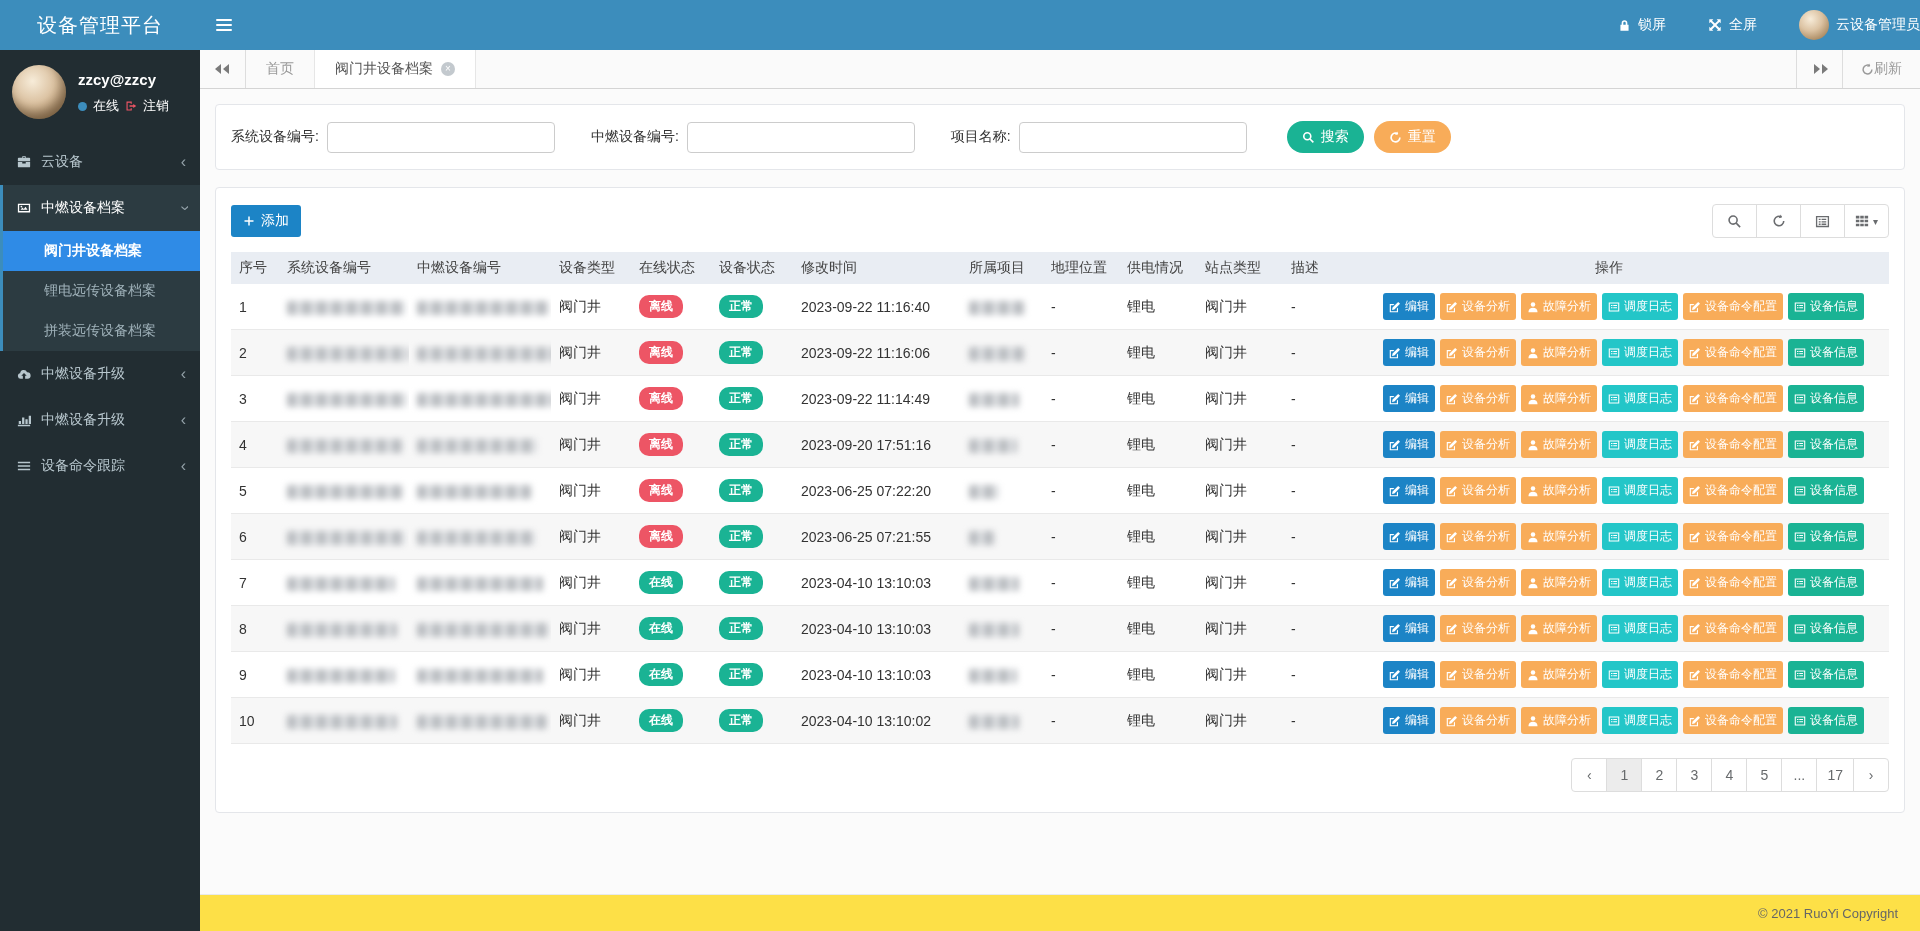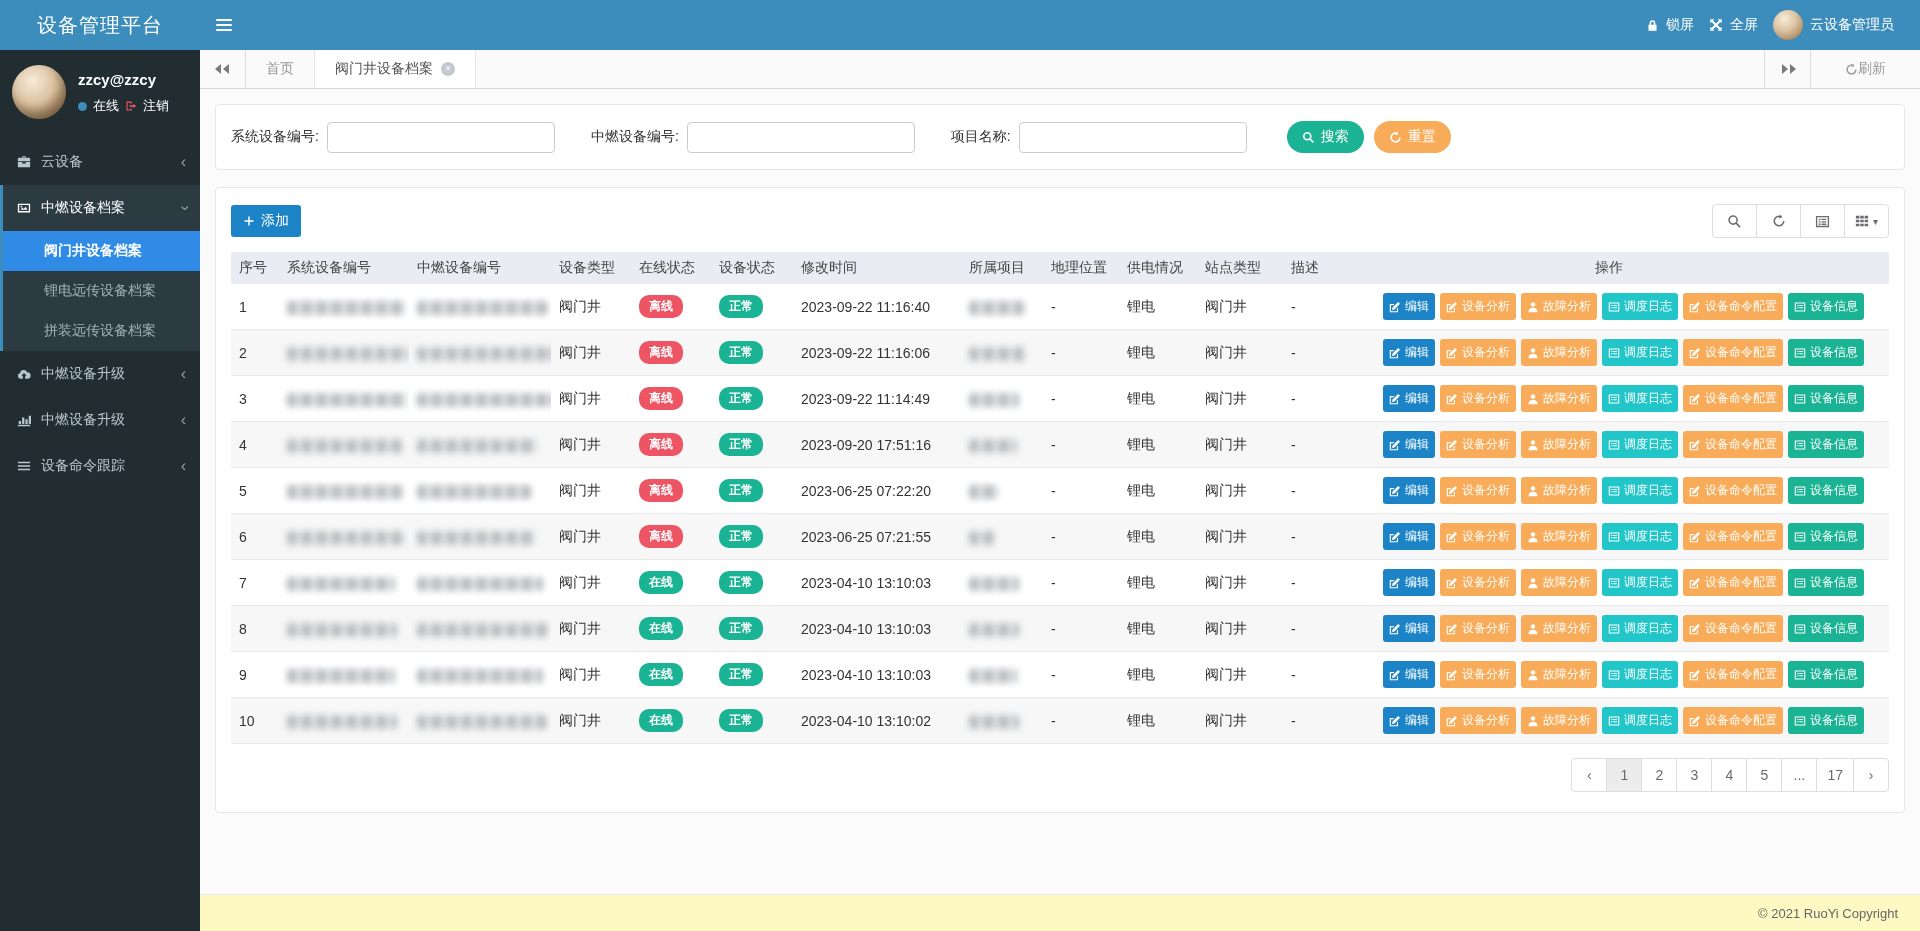--- a/index.html
+++ b/index.html
@@ -29,37 +29,37 @@
 .menu-group.expanded .menu-item .ico{color:#fff}
 .menu-group.expanded .chevron{transform:rotate(-90deg)}
 .submenu{list-style:none}
 .submenu-item{padding:11px 10px 11px 41px;color:#9fb1b9;font-size:14px;cursor:pointer}
 .submenu-item.active{background:#2f8be6;color:#fff;font-weight:bold}
 
 .main{flex:1;display:flex;flex-direction:column;min-width:0;background:#fbfbfb}
 .topbar{height:50px;background:#3c8dbc;display:flex;align-items:center;color:#fff;flex-shrink:0}
 .hamburger{width:48px;height:50px;display:flex;flex-direction:column;align-items:center;justify-content:center;gap:3px;cursor:pointer}
 .hamburger i{display:block;width:16px;height:2px;background:#fff;border-radius:1px}
-.topbar-right{margin-left:auto;display:flex;align-items:center;gap:15px;padding-right:26px}
+.topbar-right{margin-left:auto;display:flex;align-items:center;gap:42px;}
 .top-item{display:flex;align-items:center;gap:7px;cursor:pointer;font-size:14px}
 .top-item .ico{display:flex;color:#fff}
 .avatar-sm{width:30px;height:30px;border-radius:50%;
  background:radial-gradient(circle at 38% 30%,#f7ecd9,#dcc3a3 42%,#a9885f 80%,#6f5132)}
 
 .tabbar{height:39px;background:#fafafa;border-bottom:1px solid #d4d4d4;display:flex;align-items:stretch;flex-shrink:0}
 .tab-nav{width:46px;display:flex;align-items:center;justify-content:center;cursor:pointer;border-right:1px solid #ddd}
 .tab-nav.right{border-right:none;border-left:1px solid #ddd}
 .tri{width:0;height:0;border-top:5px solid transparent;border-bottom:5px solid transparent;display:inline-block}
 .tri.l{border-right:6px solid #7a7a7a;margin-right:2px}
 .tri.r{border-left:6px solid #7a7a7a;margin-left:2px}
 .tab{display:flex;align-items:center;gap:8px;padding:0 20px;color:#999;cursor:pointer}
 .tab.active{background:#fff;color:#555;border-right:1px solid #e6e6e6;border-left:1px solid #e6e6e6}
 .tab-close{width:14px;height:14px;border-radius:50%;background:#c3c9ce;color:#fff;font-size:10px;line-height:14px;text-align:center;cursor:pointer}
 .tab-spacer{flex:1}
-.tab-refresh{display:flex;align-items:center;gap:0;padding:0 34px;border-left:1px solid #ddd;color:#9a9a9a;cursor:pointer}
+.tab-refresh{display:flex;align-items:center;gap:0;padding:0 18px;border-left:1px solid #ddd;color:#9a9a9a;cursor:pointer}
 .tab-refresh .ico{display:flex;color:#9a9a9a}
 
 .content{flex:1;padding:15px 15px 0;overflow:hidden}
 .card{background:#fff;border:1px solid #e4e6ea;border-radius:4px}
 .search-card{padding:16px 15px;display:flex;align-items:center;margin-bottom:17px}
 .search-fields{display:flex;align-items:center}
 .field{display:flex;align-items:center;margin-right:36px}
 .field label{margin-right:8px;color:#333;white-space:nowrap}
 .field input{width:228px;height:31px;border:1px solid #ccc;border-radius:4px;padding:0 9px;font-size:14px;color:#333;outline:none}
 .field select{width:188px;height:31px;border:1px solid #ccc;border-radius:4px;padding:0 6px;font-size:14px;color:#333;background:#fff;outline:none}
@@ -90,21 +90,21 @@
 
 .pg-row{display:flex;align-items:center;margin-top:14px}
 .pg-info{display:flex;align-items:center;gap:8px;color:#555}
 .pg-size-btn{background:#fff;border:1px solid #ccc;border-radius:4px;padding:6px 11px;display:inline-flex;align-items:center;gap:10px;color:#444;font-size:14px;cursor:pointer}
 .pg-pages{margin-left:auto;display:flex}
 .pg-page{min-width:36px;height:34px;padding:0 10px;background:#fff;border:1px solid #ddd;margin-left:-1px;display:flex;align-items:center;justify-content:center;color:#676a6c;font-size:14px;cursor:pointer}
 .pg-page:first-child{border-radius:4px 0 0 4px;margin-left:0}
 .pg-page:last-child{border-radius:0 4px 4px 0}
 .pg-page.active{background:#ececec}
 
-.footer{height:37px;background:#fef9c3;border-top:1px solid #e7eaec;display:flex;align-items:center;justify-content:flex-end;padding:0 22px;color:#666;font-size:13px;flex-shrink:0}
+.footer{height:37px;background:#fde047;border-top:1px solid #e7eaec;display:flex;align-items:center;justify-content:flex-end;padding:0 22px;color:#666;font-size:13px;flex-shrink:0}
 .ico svg{display:block}
 </style>
 </head>
 <body>
 
 <div class="app">
 
   <aside class="sidebar">
     <div class="logo">
       <span>设备管理平台</span>

